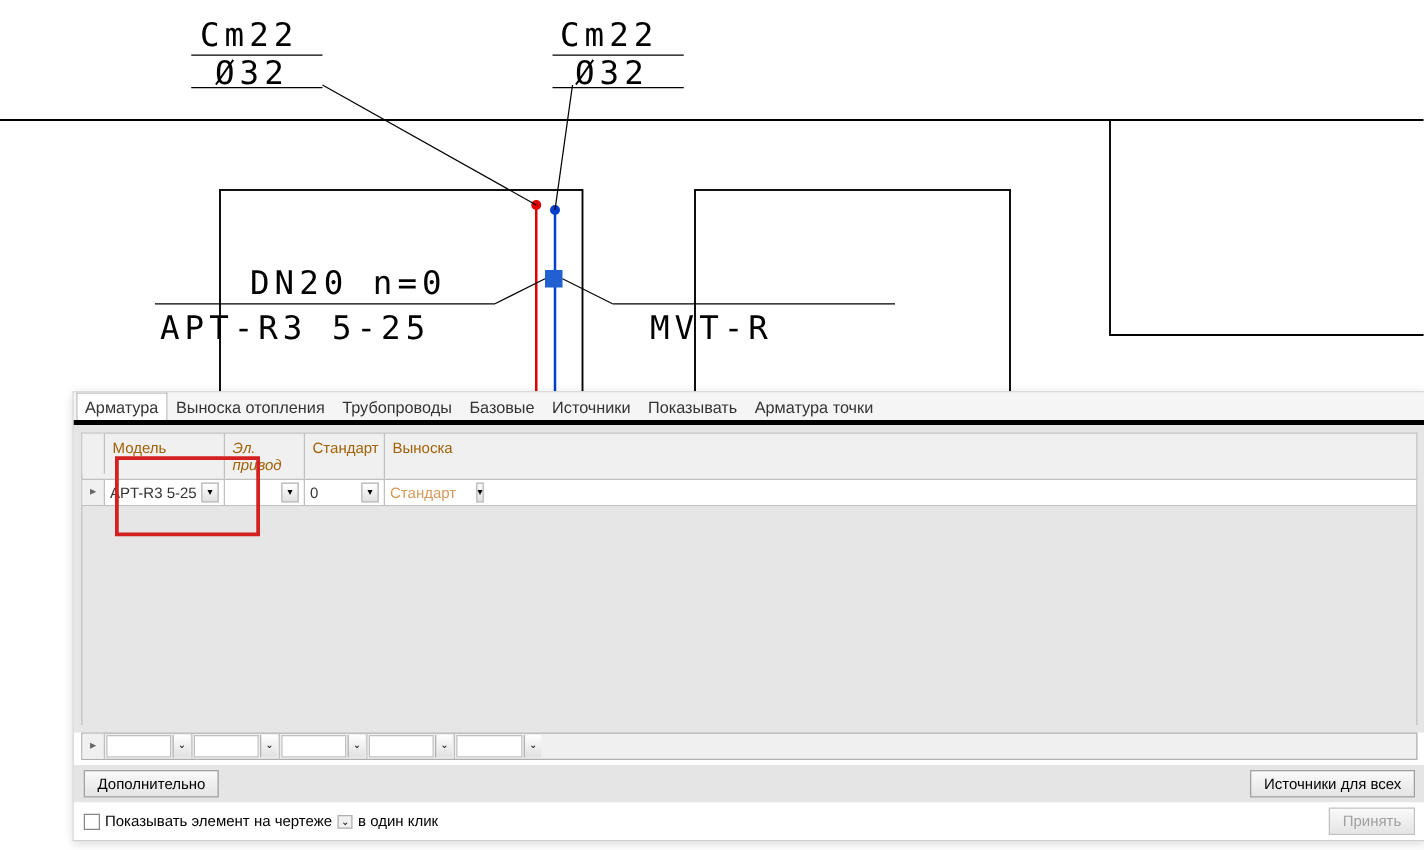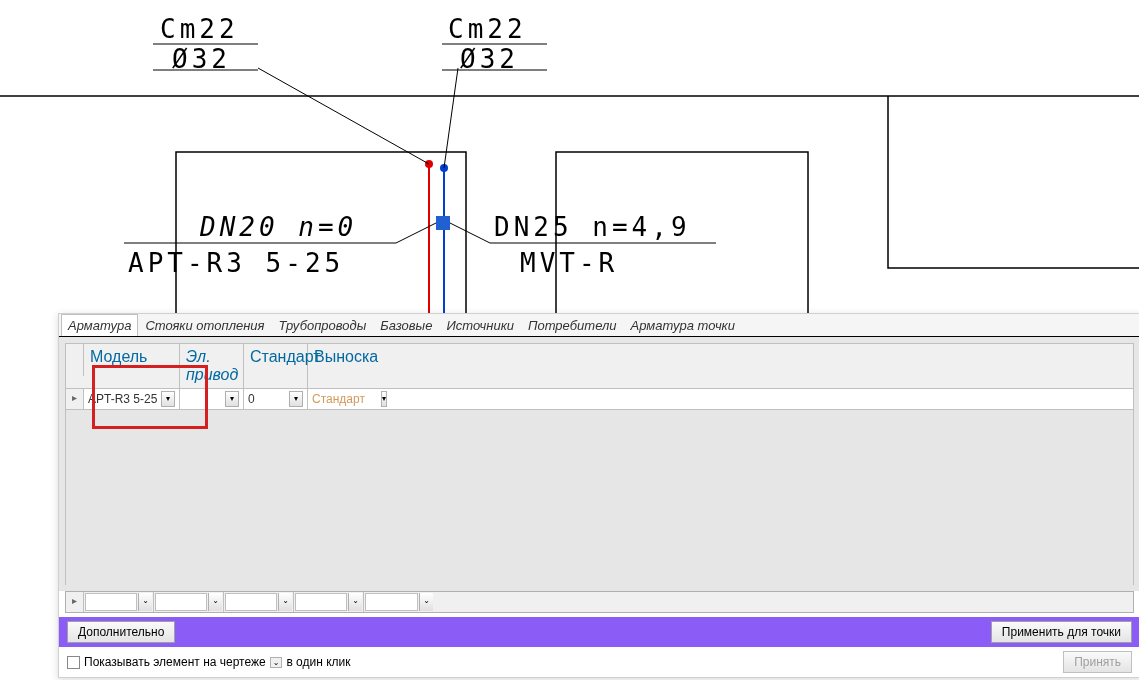--- a/index.html
+++ b/index.html
@@ -7,45 +7,45 @@
   
   .canvas { position: absolute; top: 0; left: 0; width: 1139px; height: 680px; }
   .canvas svg { position: absolute; top: 0; left: 0; }
   
   .cad-text { position: absolute; font-family: 'Consolas', monospace; font-size: 26px; color: #000; letter-spacing: 4px; font-weight: 300; }
   
   .dialog { position: absolute; left: 58px; top: 313px; width: 1083px; background: #fff; border: 1px solid #d0d0d0; box-shadow: 0 2px 8px rgba(0,0,0,0.15); }
   .dialog-title { padding: 4px 8px; font-size: 13px; color: #888; }
   .close-btn { float: right; width: 18px; height: 18px; background: #e8e8e8; color: #fff; text-align: center; line-height: 16px; font-size: 12px; }
   
-  .tabs { display: flex; border-bottom: 1px solid #000000; background: #f5f5f5; padding-left: 2px; font-style: italic; }
+  .tabs { display: flex; border-bottom: 4px solid #000000; background: #f5f5f5; padding-left: 2px; }
   .tab { padding: 3px 6px; font-size: 13px; color: #333; cursor: pointer; border: 1px solid transparent; border-bottom: none; }
   .tab.active { background: #fff; border-color: #c0c0c0; }
   
   .grid-area { background: #e6e6e6; padding: 6px; }
   .grid-header { display: flex; background: #f0f0f0; border: 1px solid #c0c0c0; }
-  .grid-header .hcell { padding: 4px 6px; font-size: 16px; color: #0369a1; border-right: 1px solid #c0c0c0; }
+  .grid-header .hcell { padding: 4px 6px; font-size: 12px; color: #a16207; border-right: 1px solid #c0c0c0; }
   .grid-row { display: flex; background: #fff; border: 1px solid #c0c0c0; border-top: none; }
   .row-marker { width: 18px; background: #f0f0f0; border-right: 1px solid #c0c0c0; text-align: center; font-size: 10px; color: #666; padding-top: 3px; }
   .dcell { padding: 2px 4px; border-right: 1px solid #c0c0c0; display: flex; align-items: center; position: relative; }
   .dcell .val { flex: 1; font-size: 12px; color: #333; }
   .dcell .dd { width: 14px; height: 16px; border: 1px solid #b0b0b0; background: linear-gradient(#fff,#e0e0e0); font-size: 8px; text-align: center; line-height: 14px; }
   .placeholder { color: #d49a5a !important; }
   
   .highlight-box { position: absolute; border: 3px solid #d42020; pointer-events: none; }
   
   .spacer { height: 175px; background: #e6e6e6; border-left: 1px solid #c0c0c0; border-right: 1px solid #c0c0c0; }
   
   .filter-row { display: flex; background: #f0f0f0; border: 1px solid #b0b0b0; margin: 0 6px 4px 6px; }
   .filter-row .row-marker { width: 18px; }
   .fcell { border-right: 1px solid #c0c0c0; display: flex; }
   .fcell .inp { flex: 1; background: #fff; border: 1px solid #c0c0c0; height: 18px; margin: 1px; }
   .fcell .dd { width: 14px; height: 18px; border-left: 1px solid #b0b0b0; background: linear-gradient(#fff,#e0e0e0); font-size: 8px; text-align: center; line-height: 16px; margin: 1px 1px 1px 0; }
   
-  .bottom-bar { padding: 4px 8px; display: flex; align-items: center; background: #8b5cf6; }
+  .bottom-bar { padding: 4px 8px; display: flex; align-items: center; background: #e5e5e5; }
   .btn { padding: 3px 10px; font-size: 12px; background: linear-gradient(#fafafa,#e4e4e4); border: 1px solid #a0a0a0; cursor: pointer; }
   .btn.disabled { color: #a0a0a0; border-color: #c0c0c0; }
   
   .check-row { padding: 4px 8px; display: flex; align-items: center; gap: 4px; background: #fff; }
   .checkbox { width: 13px; height: 13px; border: 1px solid #888; display: inline-block; }
   .mini-dd { border: 1px solid #b0b0b0; background: #f0f0f0; font-size: 8px; padding: 0 2px; }
 </style>
 </head>
 <body>
 
@@ -80,35 +80,34 @@
     <line x1="450" y1="223" x2="490" y2="243" stroke="#000" stroke-width="1"></line>
 
     <line x1="124" y1="243" x2="396" y2="243" stroke="#000" stroke-width="1"></line>
     <line x1="490" y1="243" x2="716" y2="243" stroke="#000" stroke-width="1"></line>
   </svg>
 
   <div class="cad-text" style="left:160px; top:14px;">Cm22</div>
   <div class="cad-text" style="left:172px; top:44px;">Ø32</div>
   <div class="cad-text" style="left:448px; top:14px;">Cm22</div>
   <div class="cad-text" style="left:460px; top:44px;">Ø32</div>
-  <div class="cad-text" style="left:200px; top:212px;font-style:italic;">DN20 n=0</div>
+  <div class="cad-text" style="left:200px; top:212px;">DN20 n=0</div>
   <div class="cad-text" style="left:128px; top:248px;">APT-R3 5-25</div>
-  <div class="cad-text" style="left:494px; top:212px;">DN25 n=4,9</div>
   <div class="cad-text" style="left:520px; top:248px;">MVT-R</div>
 </div>
 
 <div class="dialog">
 
   <div class="tabs">
     <div class="tab active">Арматура</div>
-    <div class="tab">Стояки отопления</div>
+    <div class="tab">Выноска отопления</div>
     <div class="tab">Трубопроводы</div>
     <div class="tab">Базовые</div>
     <div class="tab">Источники</div>
-    <div class="tab">Потребители</div>
+    <div class="tab">Показывать</div>
     <div class="tab">Арматура точки</div>
   </div>
 
   <div class="grid-area">
     <div class="grid-header">
       <div class="row-marker" style="height:32px;"></div>
       <div class="hcell" style="width:96px;">Модель</div>
       <div class="hcell" style="width:64px;font-style:italic;">Эл. привод</div>
       <div class="hcell" style="width:64px;">Стандарт</div>
       <div class="hcell" style="width:72px; border-right:none;">Выноска</div>
@@ -155,21 +154,21 @@
       </div>
     <div class="fcell" style="width:70px; border-right:none;">
         <div class="inp"></div>
         <div class="dd">⌄</div>
       </div>
   </div>
 
   <div class="bottom-bar">
     <button class="btn">Дополнительно</button>
     <div style="flex:1"></div>
-    <button class="btn">Применить для точки</button>
+    <button class="btn">Источники для всех</button>
   </div>
 
   <div class="check-row">
     <span class="checkbox"></span>
     <span>Показывать элемент на чертеже</span>
     <span class="mini-dd">⌄</span>
     <span>в один клик</span>
     <div style="flex:1"></div>
     <button class="btn disabled">Принять</button>
   </div>

